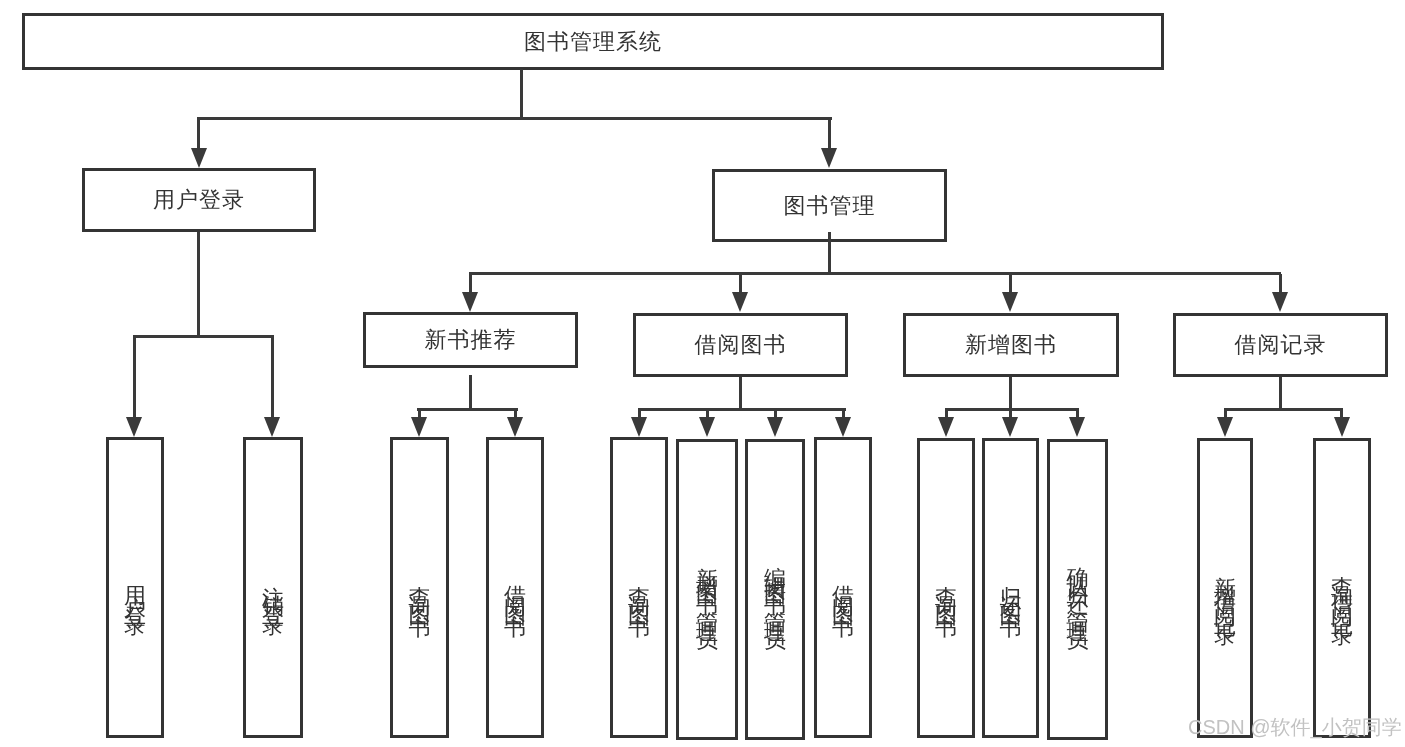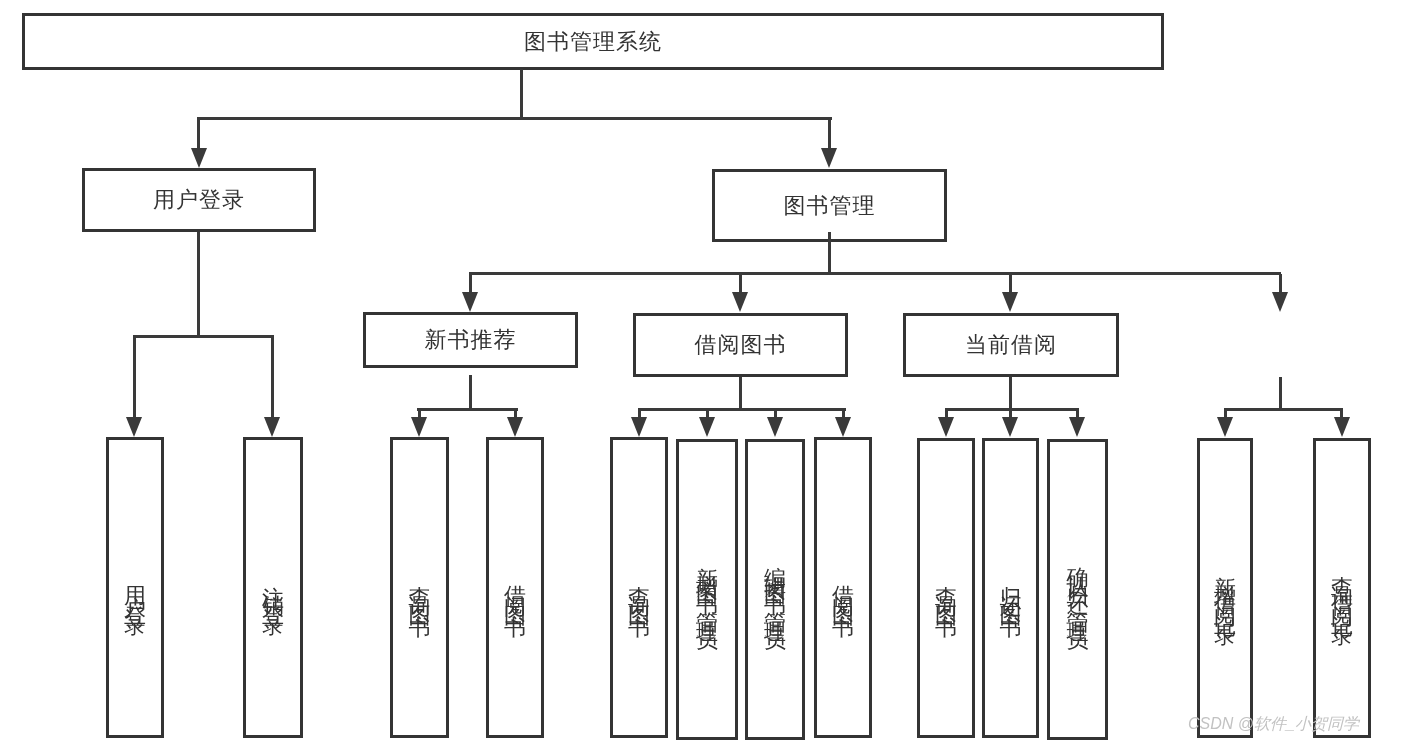--- a/index.html
+++ b/index.html
@@ -26,23 +26,22 @@
   }
   .vbox.tight span{letter-spacing:9px;}
   .ln{position:absolute;background:#3a3a3a;}
   .arrow{
     position:absolute;width:0;height:0;
     border-left:8px solid transparent;border-right:8px solid transparent;
     border-top:20px solid #3a3a3a;
   }
   .watermark{
     position:absolute;left:1188px;top:714px;width:210px;
-    font-size:16px;color:#c2c2c2;white-space:nowrap;z-index:5;
+    font-size:20px;color:#c2c2c2;white-space:nowrap;z-index:5;
     letter-spacing:0px;
-    font-style:italic;
   }
 </style>
 </head>
 <body>
 
 <div class="stage">
 
   <div class="hbox" style="left:22px;top:13px;width:1142px;height:57px">
     <span>图书管理系统</span>
   </div>
@@ -54,21 +53,24 @@
     <span>图书管理</span>
   </div>
 
   <div class="hbox" style="left:363px;top:312px;width:215px;height:56px">
     <span>新书推荐</span>
   </div>
   <div class="hbox" style="left:633px;top:313px;width:215px;height:64px">
     <span>借阅图书</span>
   </div>
   <div class="hbox" style="left:903px;top:313px;width:216px;height:64px">
-    <span>当前借阅</span>
+    <span>新增图书</span>
+  </div>
+  <div class="hbox" style="left:1173px;top:313px;width:215px;height:64px">
+    <span>借阅记录</span>
   </div>
 
   <div class="vbox" style="left:106px;top:437px;width:58px;height:301px">
     <span>用户登录</span>
   </div>
   <div class="vbox" style="left:243px;top:437px;width:60px;height:301px">
     <span>注销登录</span>
   </div>
 
   <div class="vbox" style="left:390px;top:437px;width:59px;height:301px">

